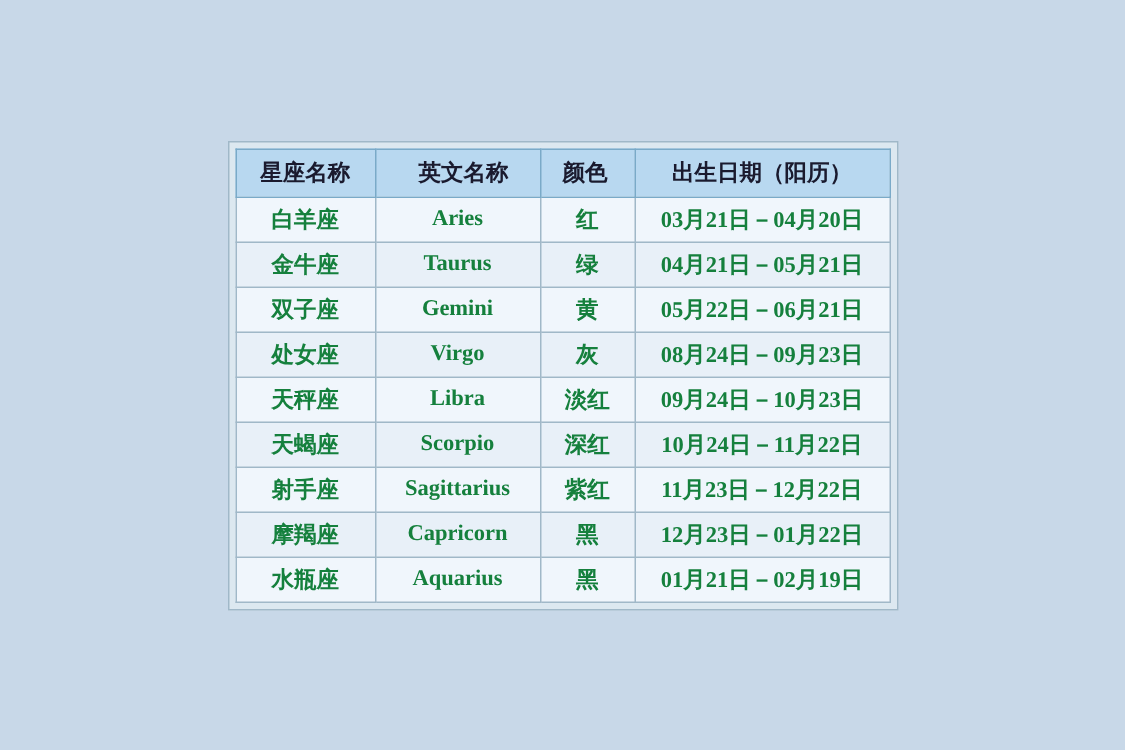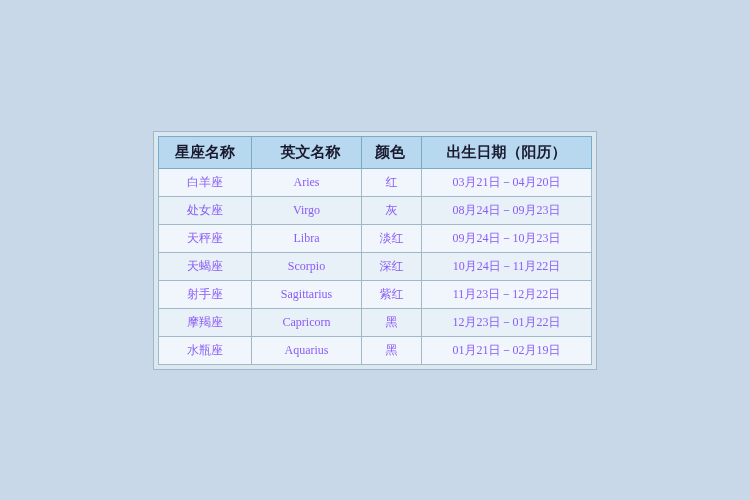--- a/index.html
+++ b/index.html
@@ -32,25 +32,26 @@
       font-size: 15px;
       font-weight: bold;
       color: #1a1a2e;
       text-align: center;
       white-space: nowrap;
     }
 
     td {
       border: 1px solid #a0b8c8;
       padding: 5px 16px;
-      font-size: 12px;
-      color: #8b5cf6;
+      font-size: 15px;
+      color: #15803d;
       text-align: center;
       white-space: nowrap;
       background-color: #f0f6fc;
+      font-weight: bold;
     }
 
     tr:nth-child(even) td {
       background-color: #e8f0f8;
     }
 
     .col-chinese { min-width: 80px; margin-top: 44px; }
     .col-english { min-width: 110px; padding-left: 24px; }
     .col-color   { min-width: 50px; padding-left: 13px; }
     .col-date    { min-width: 170px; }
@@ -67,20 +68,32 @@
         <th class="col-color">颜色</th>
         <th class="col-date">出生日期（阳历）</th>
       </tr>
     </thead>
     <tbody id="table-body">
     <tr>
           <td>白羊座</td>
           <td>Aries</td>
           <td>红</td>
           <td>03月21日－04月20日</td>
+        </tr>
+        <tr>
+          <td>金牛座</td>
+          <td>Taurus</td>
+          <td>绿</td>
+          <td>04月21日－05月21日</td>
+        </tr>
+        <tr>
+          <td>双子座</td>
+          <td>Gemini</td>
+          <td>黄</td>
+          <td>05月22日－06月21日</td>
         </tr>
         <tr>
           <td>处女座</td>
           <td>Virgo</td>
           <td>灰</td>
           <td>08月24日－09月23日</td>
         </tr>
         <tr>
           <td>天秤座</td>
           <td>Libra</td>

